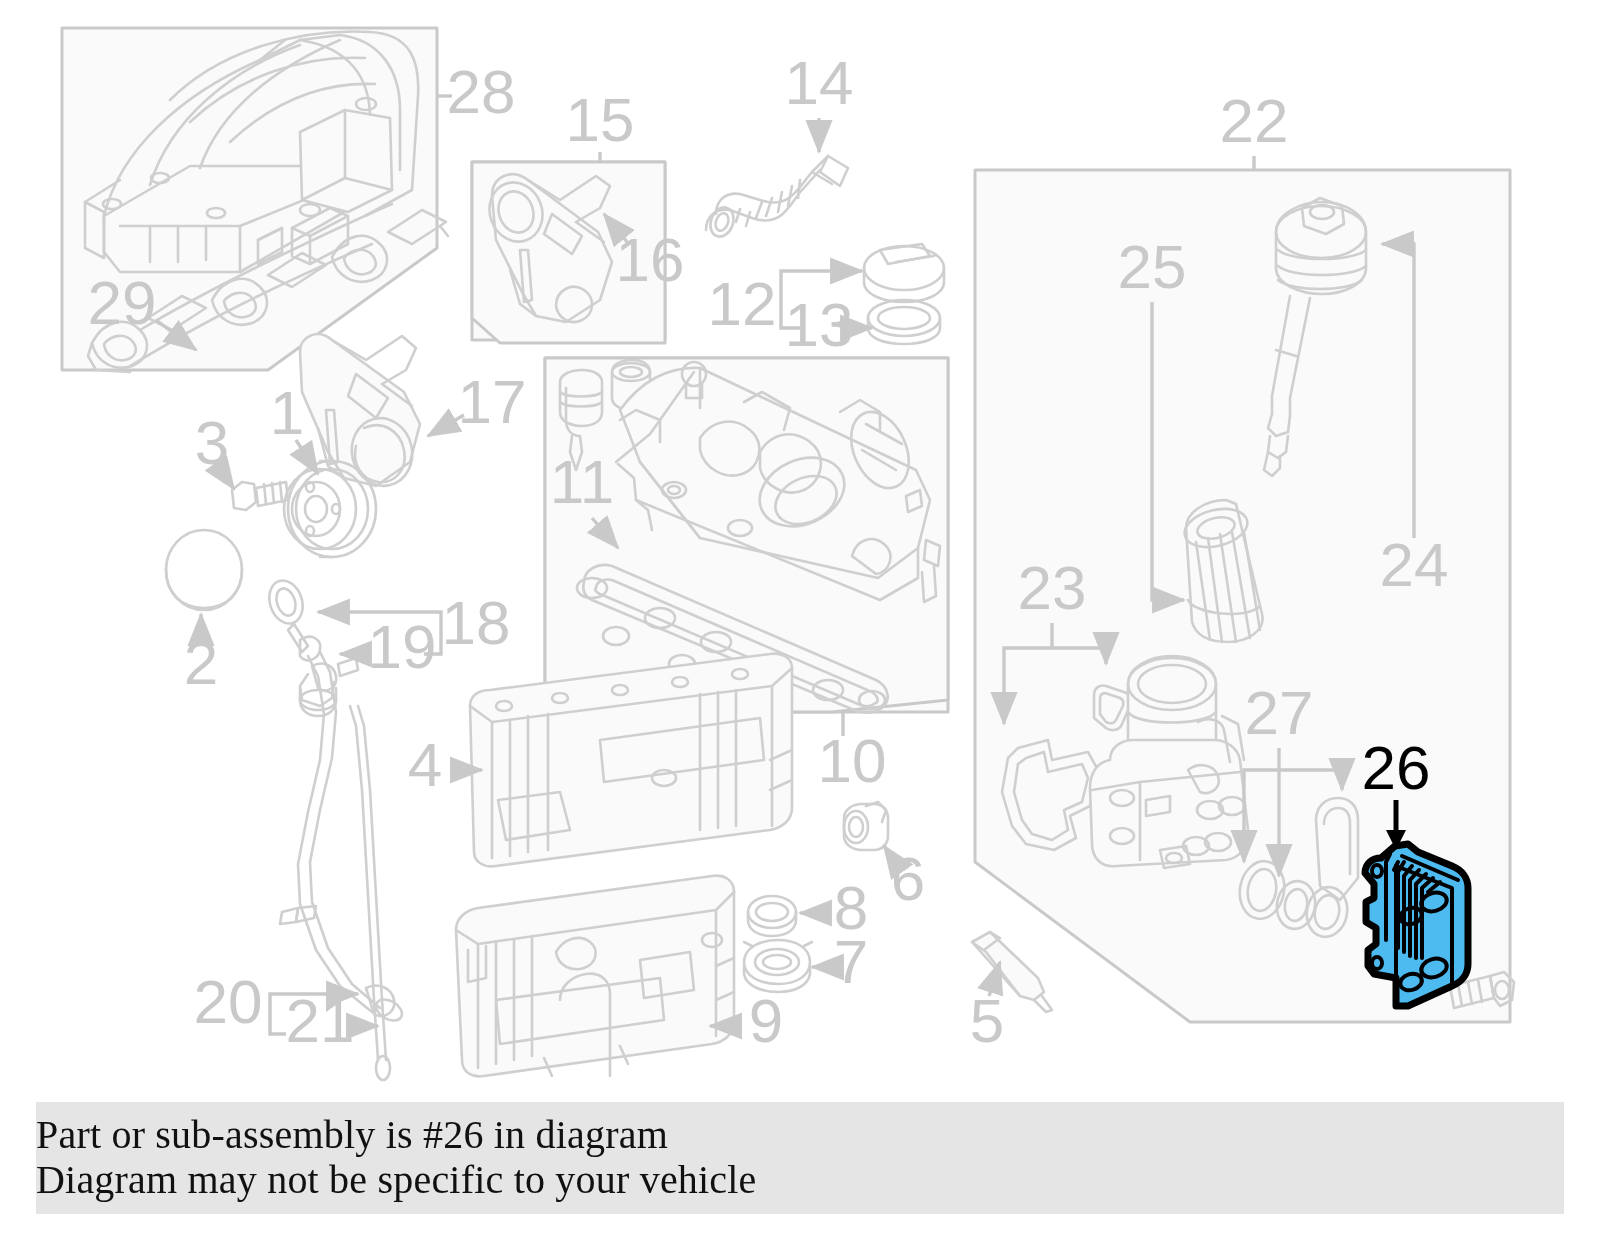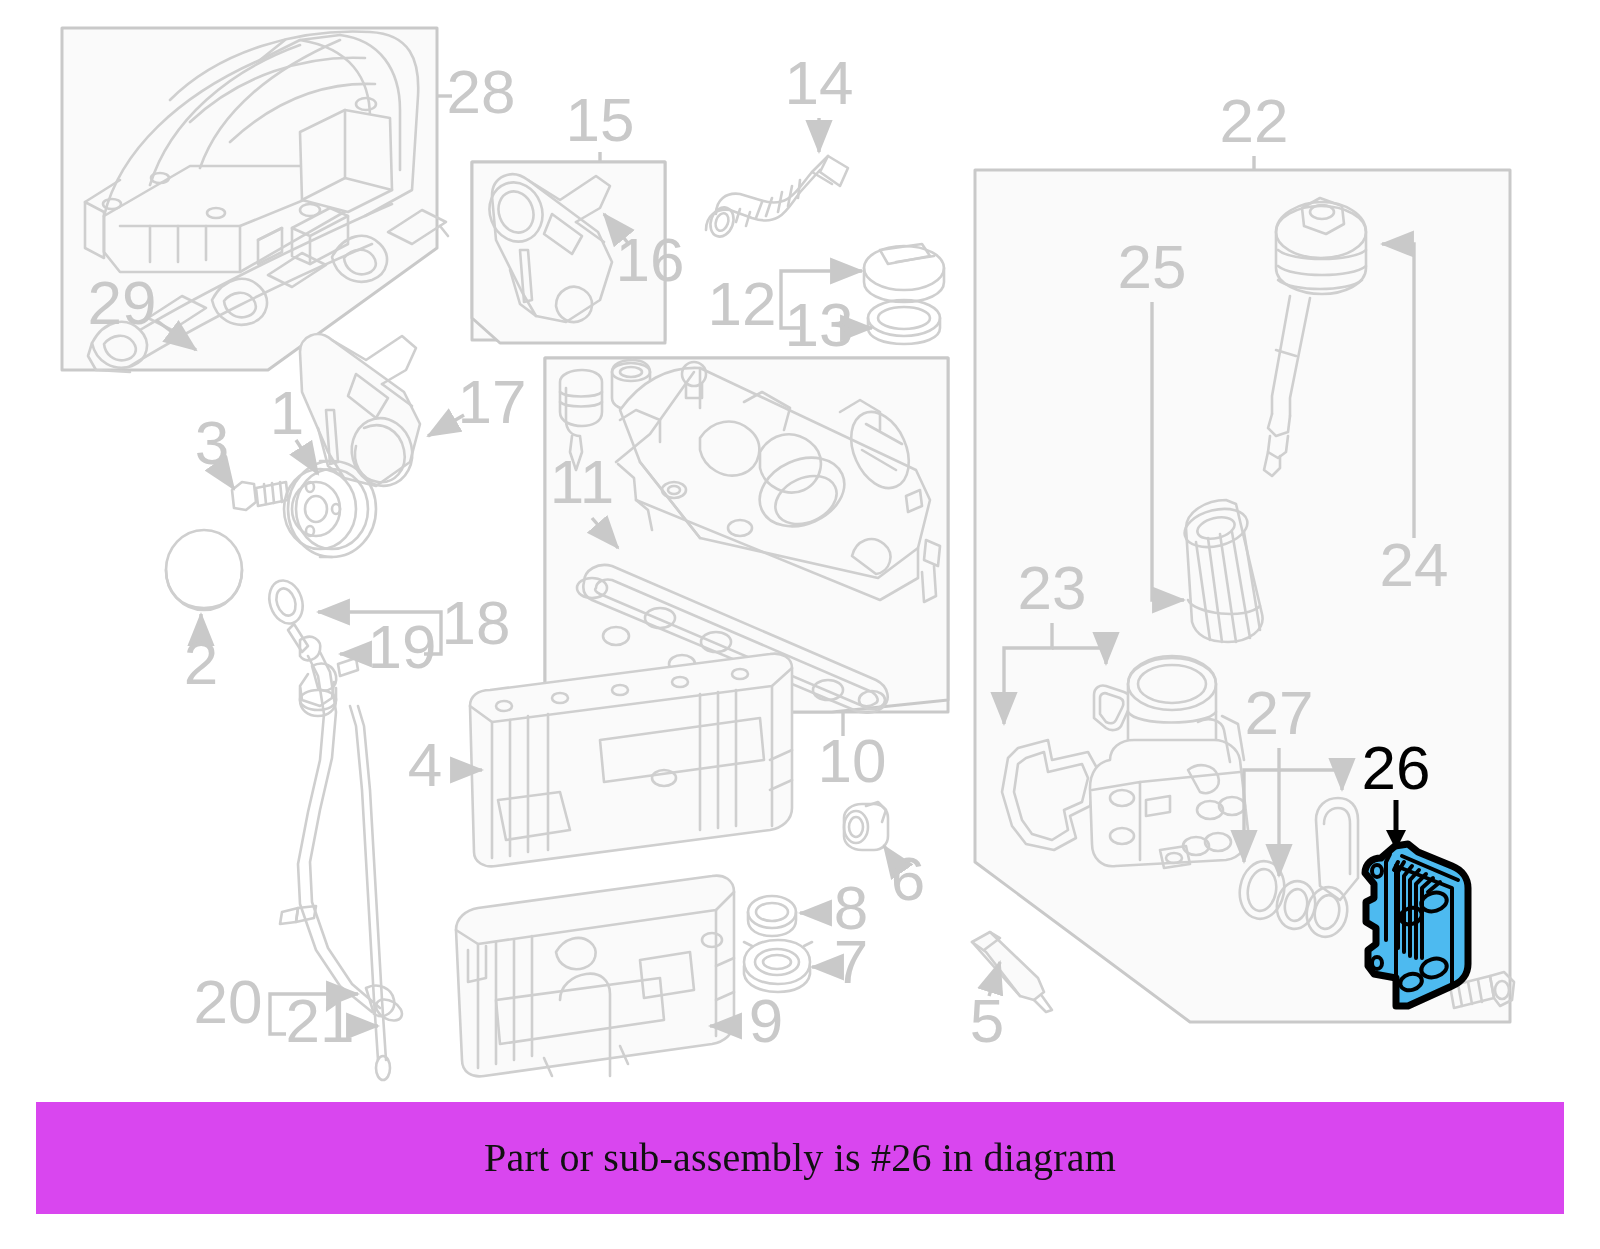--- a/index.html
+++ b/index.html
@@ -11,24 +11,24 @@
     background:#ffffff;
     overflow:hidden;
   }
   #diagram{position:absolute;left:0;top:0;width:1600px;height:1249px;}
   .banner{
     position:absolute;
     left:36px;
     top:1102px;
     width:1528px;
     height:112px;
-    background:#d946ef;
+    background:#e5e5e5;
     display:flex;
     flex-direction:column;
-    align-items:center;
+    align-items:flex-start;
     justify-content:center;
     line-height:1.12;
   }
   .banner-line{
     color:#111111;
     font-size:40px;
     font-family:"Liberation Serif", serif;
     white-space:nowrap;
     letter-spacing:0.2px;
   }
@@ -487,15 +487,16 @@
       </g>
       <path d="M1396,800 L1396,832" stroke="#000000" stroke-width="5" fill="none"></path>
       <path d="M1386,830 L1396,850 L1406,830 Z" class="arrowk"></path>
       <text class="num-hl" x="1396" y="773" font-size="66">26</text>
     </g>
 
   </svg>
 
   <div class="banner">
     <div class="banner-line">Part or sub-assembly is #26 in diagram</div>
+    <div class="banner-line">Diagram may not be specific to your vehicle</div>
   </div>
 
 </div>
 
 </body></html>

